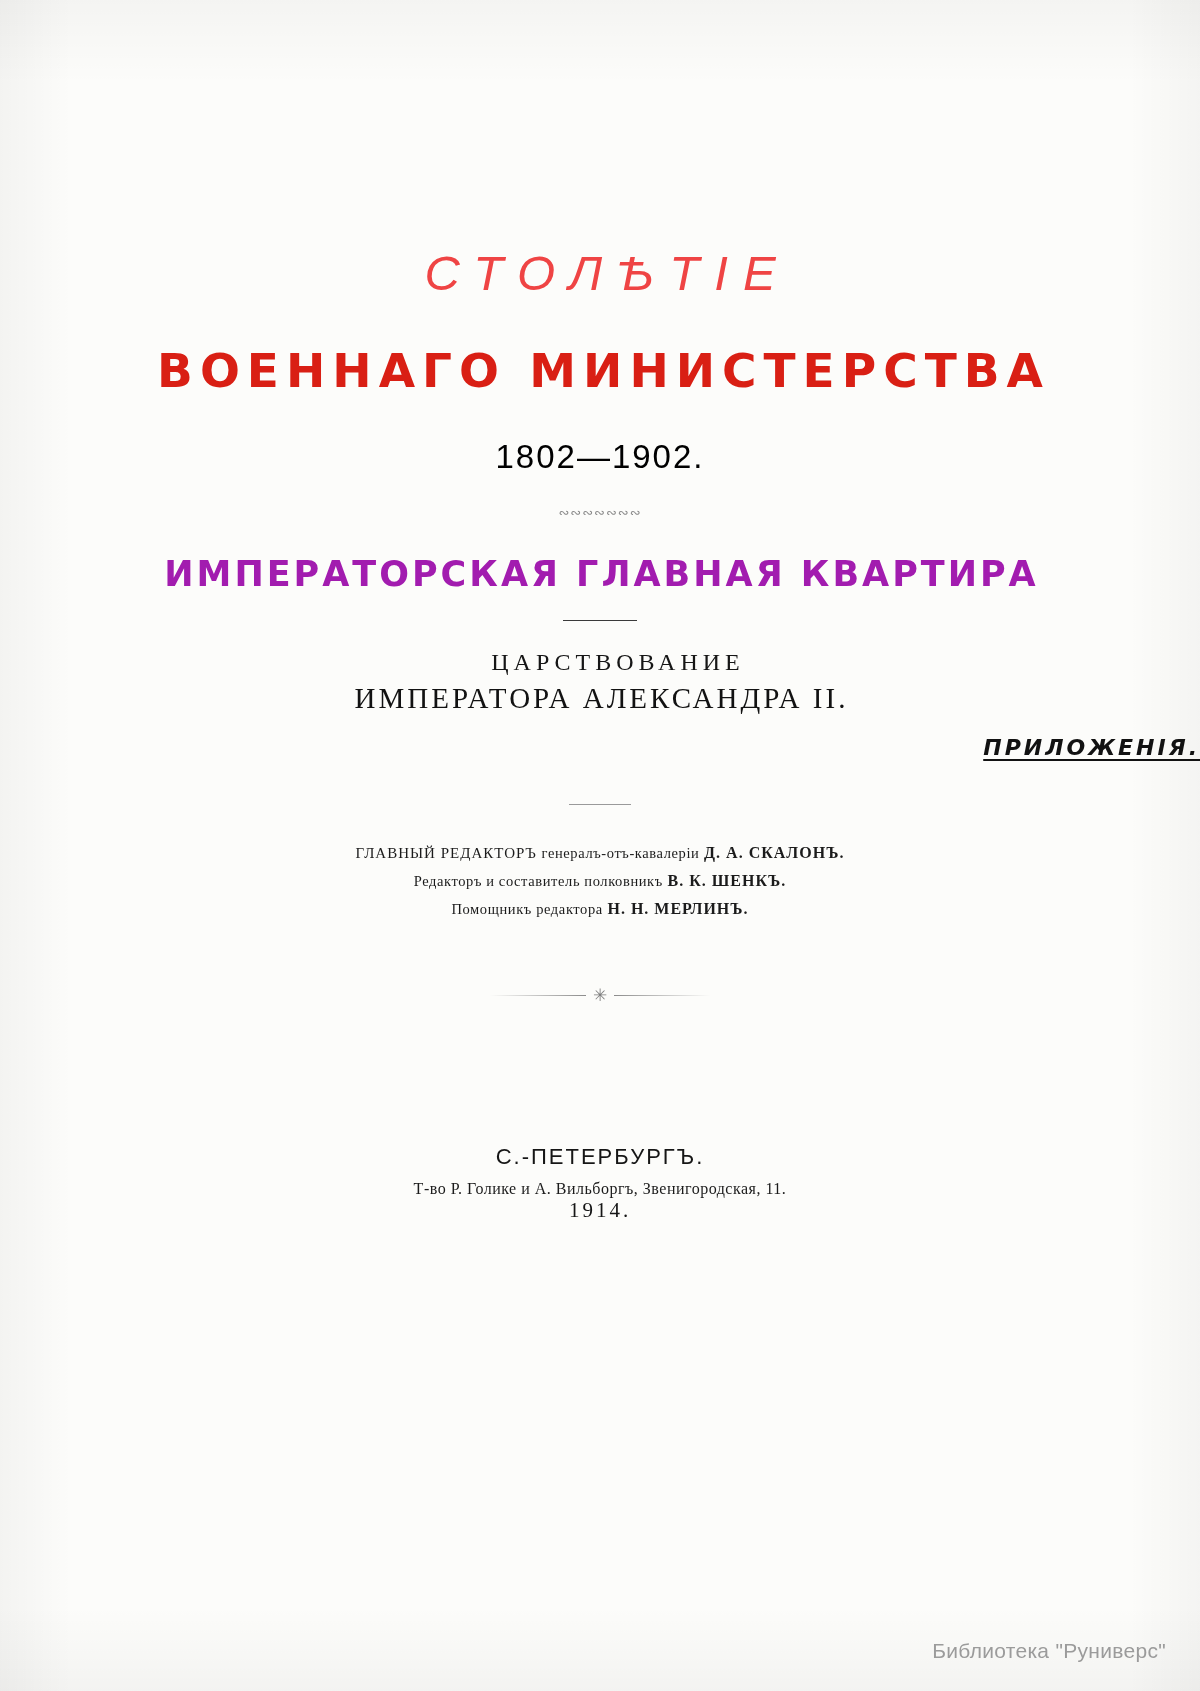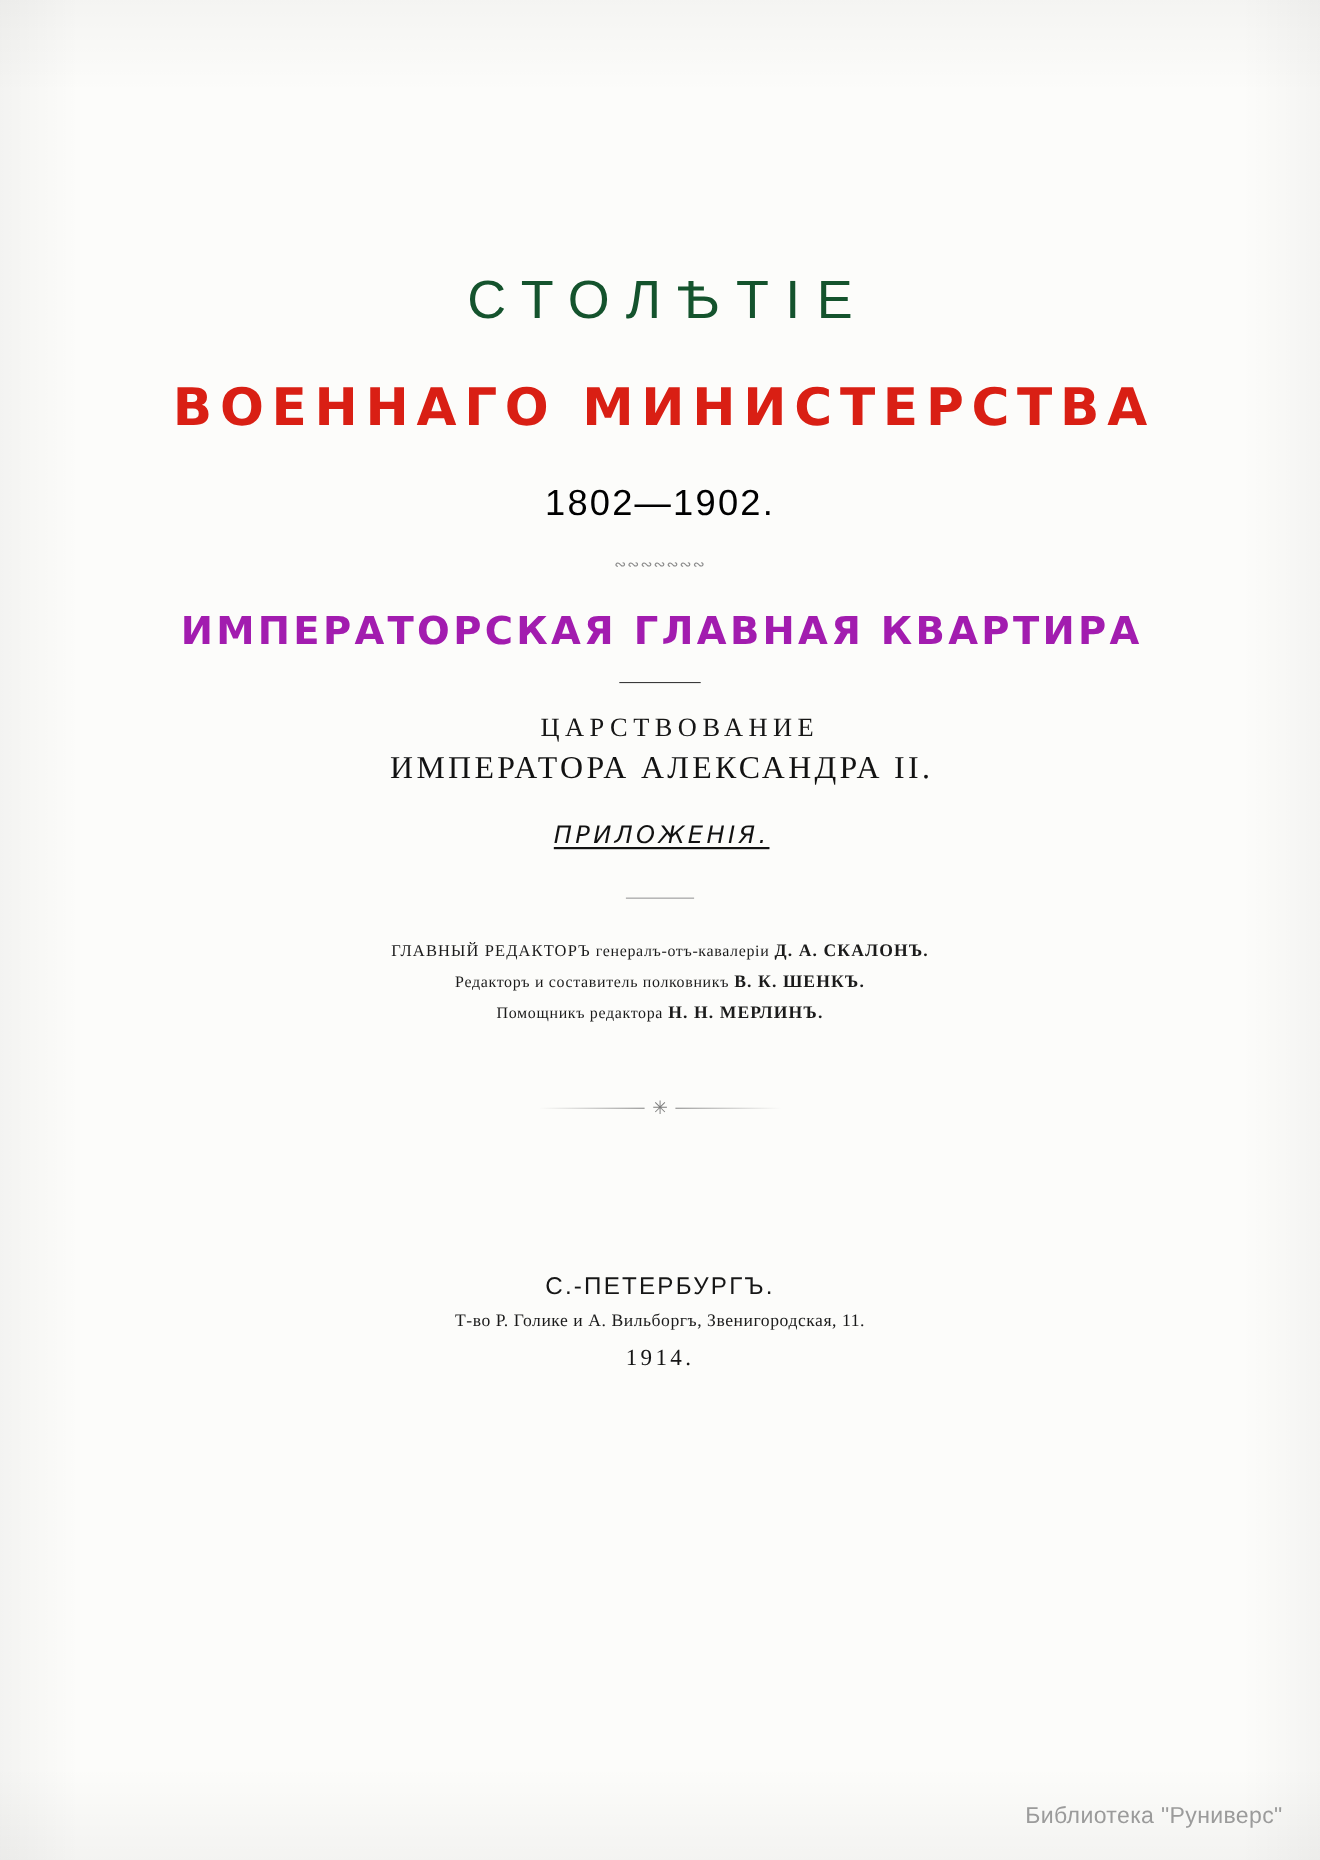--- a/index.html
+++ b/index.html
@@ -36,23 +36,24 @@
     position: relative;
     z-index: 2;
     padding-top: 248px;
     text-align: center;
   }
 
   .line-series-title {
     font-size: 49px;
     letter-spacing: 15px;
     font-weight: 400;
-    color: #14532d;
+    color: #ef4444;
     text-indent: 15px;
     line-height: 1.05;
+    font-style: italic;
   }
 
   .line-main-title {
     margin-top: 44px;
     font-size: 47px;
     font-weight: 700;
     letter-spacing: 7px;
     color: #d91f14;
     text-indent: 7px;
     font-family: "DejaVu Sans", sans-serif;
@@ -113,30 +114,31 @@
   }
   .line-reign-2 {
     margin-top: 6px;
     font-size: 29px;
     letter-spacing: 3px;
     color: #121212;
     text-indent: 3px;
     font-family: "Liberation Serif", serif;
   }
   .line-appendices {
-    margin-top: 32px;
+    margin-top: 20px;
     font-size: 22px;
-    font-weight: 400;
+    font-weight: 700;
     font-style: italic;
     letter-spacing: 3px;
     text-decoration: underline;
     text-underline-offset: 4px;
     color: #121212;
     text-indent: 3px;
     font-family: "DejaVu Sans", sans-serif;
+    text-align: right;
   }
 
   .rule-thin {
     width: 62px;
     height: 1px;
     background: #9a9a9a;
     margin: 44px auto 0;
   }
 
   .credits {
@@ -195,21 +197,20 @@
     font-family: "Liberation Sans", sans-serif;
     text-align: center;
   }
   .imprint .publisher {
     margin-top: 10px;
     font-size: 16px;
     letter-spacing: 0.5px;
     color: #1b1b1b;
   }
   .imprint .year {
-    margin-top: 12px;
     font-size: 21px;
     letter-spacing: 3px;
     color: #161616;
   }
 
   .watermark {
     position: absolute;
     right: 34px;
     bottom: 28px;
     z-index: 3;

